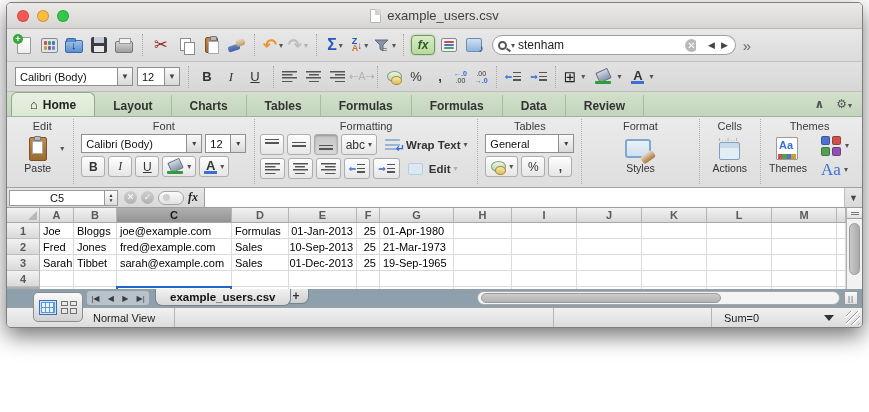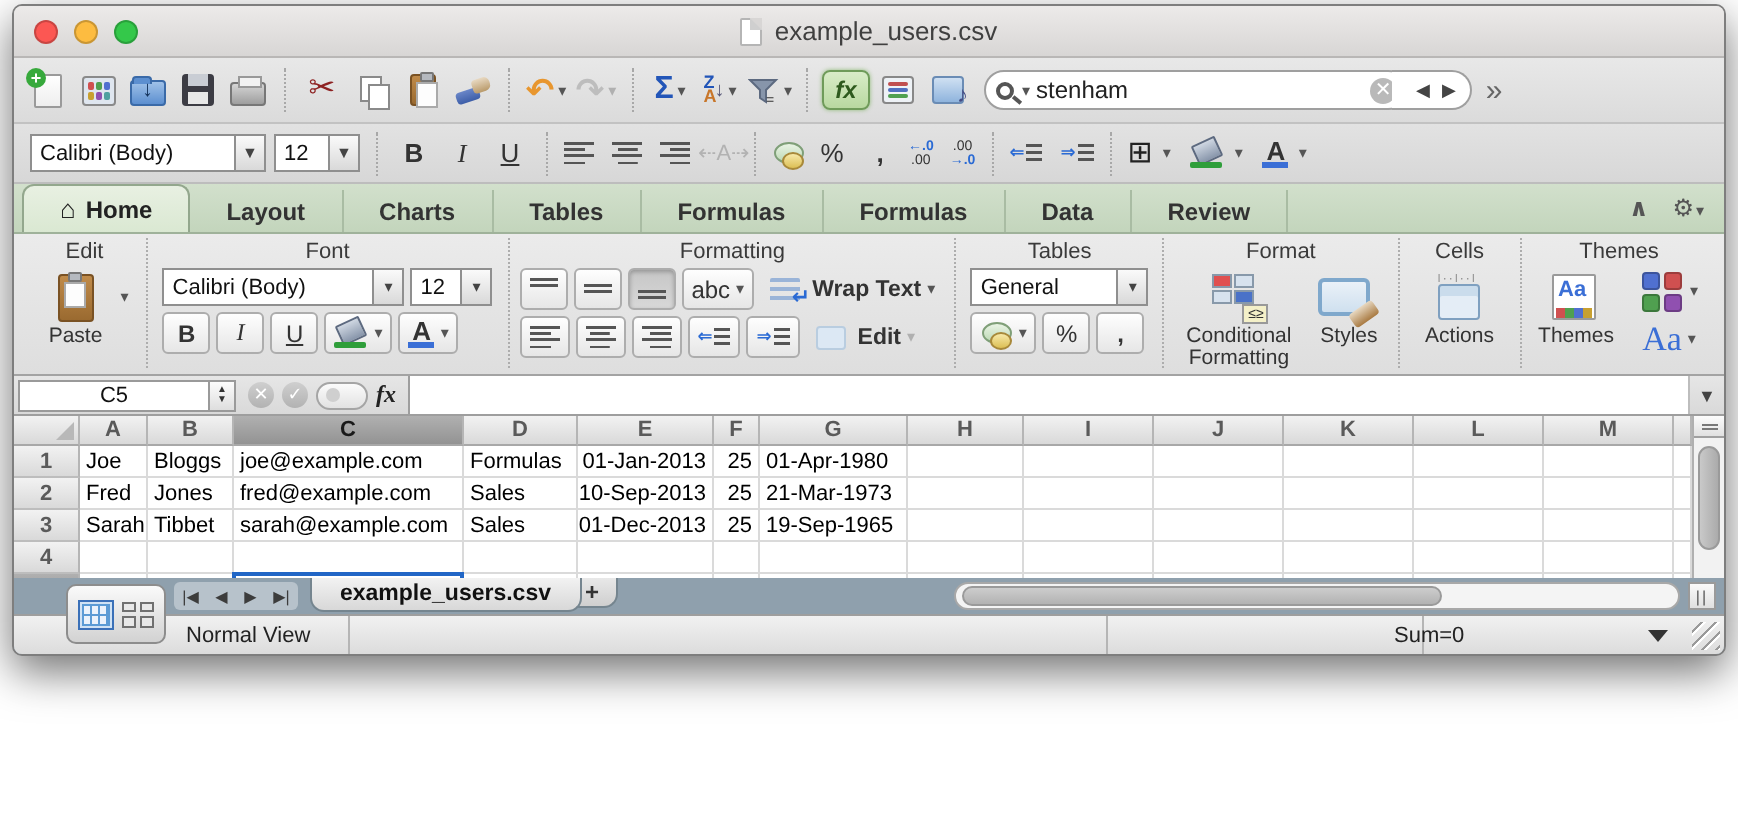--- a/index.html
+++ b/index.html
@@ -571,30 +571,20 @@
               <span class="dd">▾</span>
             </div>
           <div class="rbtn">%</div>
           <div class="rbtn bold">,</div>
         </div>
       </div>
     </div>
     <div class="rgroup" style="width:118px">
       <div class="rlabel">Format</div>
       <div class="rbody">
-        <div class="rbtn plain bigbtn" style="height:52px;width:64px">
-          <span class="ic-cf">
-              <i></i>
-              <i></i>
-              <i></i>
-              <i></i>
-              <span class="badge">≤≥</span>
-            </span>
-          <span class="biglabel" style="width:62px">Conditional Formatting</span>
-        </div>
         <div class="rbtn plain bigbtn" style="height:52px">
           <span class="ic-styles">
               <span class="cell"></span>
               <span class="br"></span>
             </span>
           <span class="biglabel">Styles</span>
         </div>
       </div>
     </div>
     <div class="rgroup" style="width:62px">
@@ -865,19 +855,19 @@
           <i></i>
           <i></i>
           <i></i>
           <i></i>
         </span>
     </div>
     <div class="statusrow">
       <div class="st" style="left:78px;width:90px">Normal View</div>
       <div class="st noline" style="left:354px;width:193px;border-right:1px solid #b5b5b5"></div>
       <div class="st noline" style="left:547px;width:158px;border-right:1px solid #b5b5b5"></div>
-      <div class="st noline" style="left:682px;width:120px">Sum=0</div>
+      <div class="st noline" style="left:709px;width:120px">Sum=0</div>
       <div class="sum-dd"></div>
       <div class="grip"></div>
     </div>
   </div>
 
 </div>
 
 </body></html>

